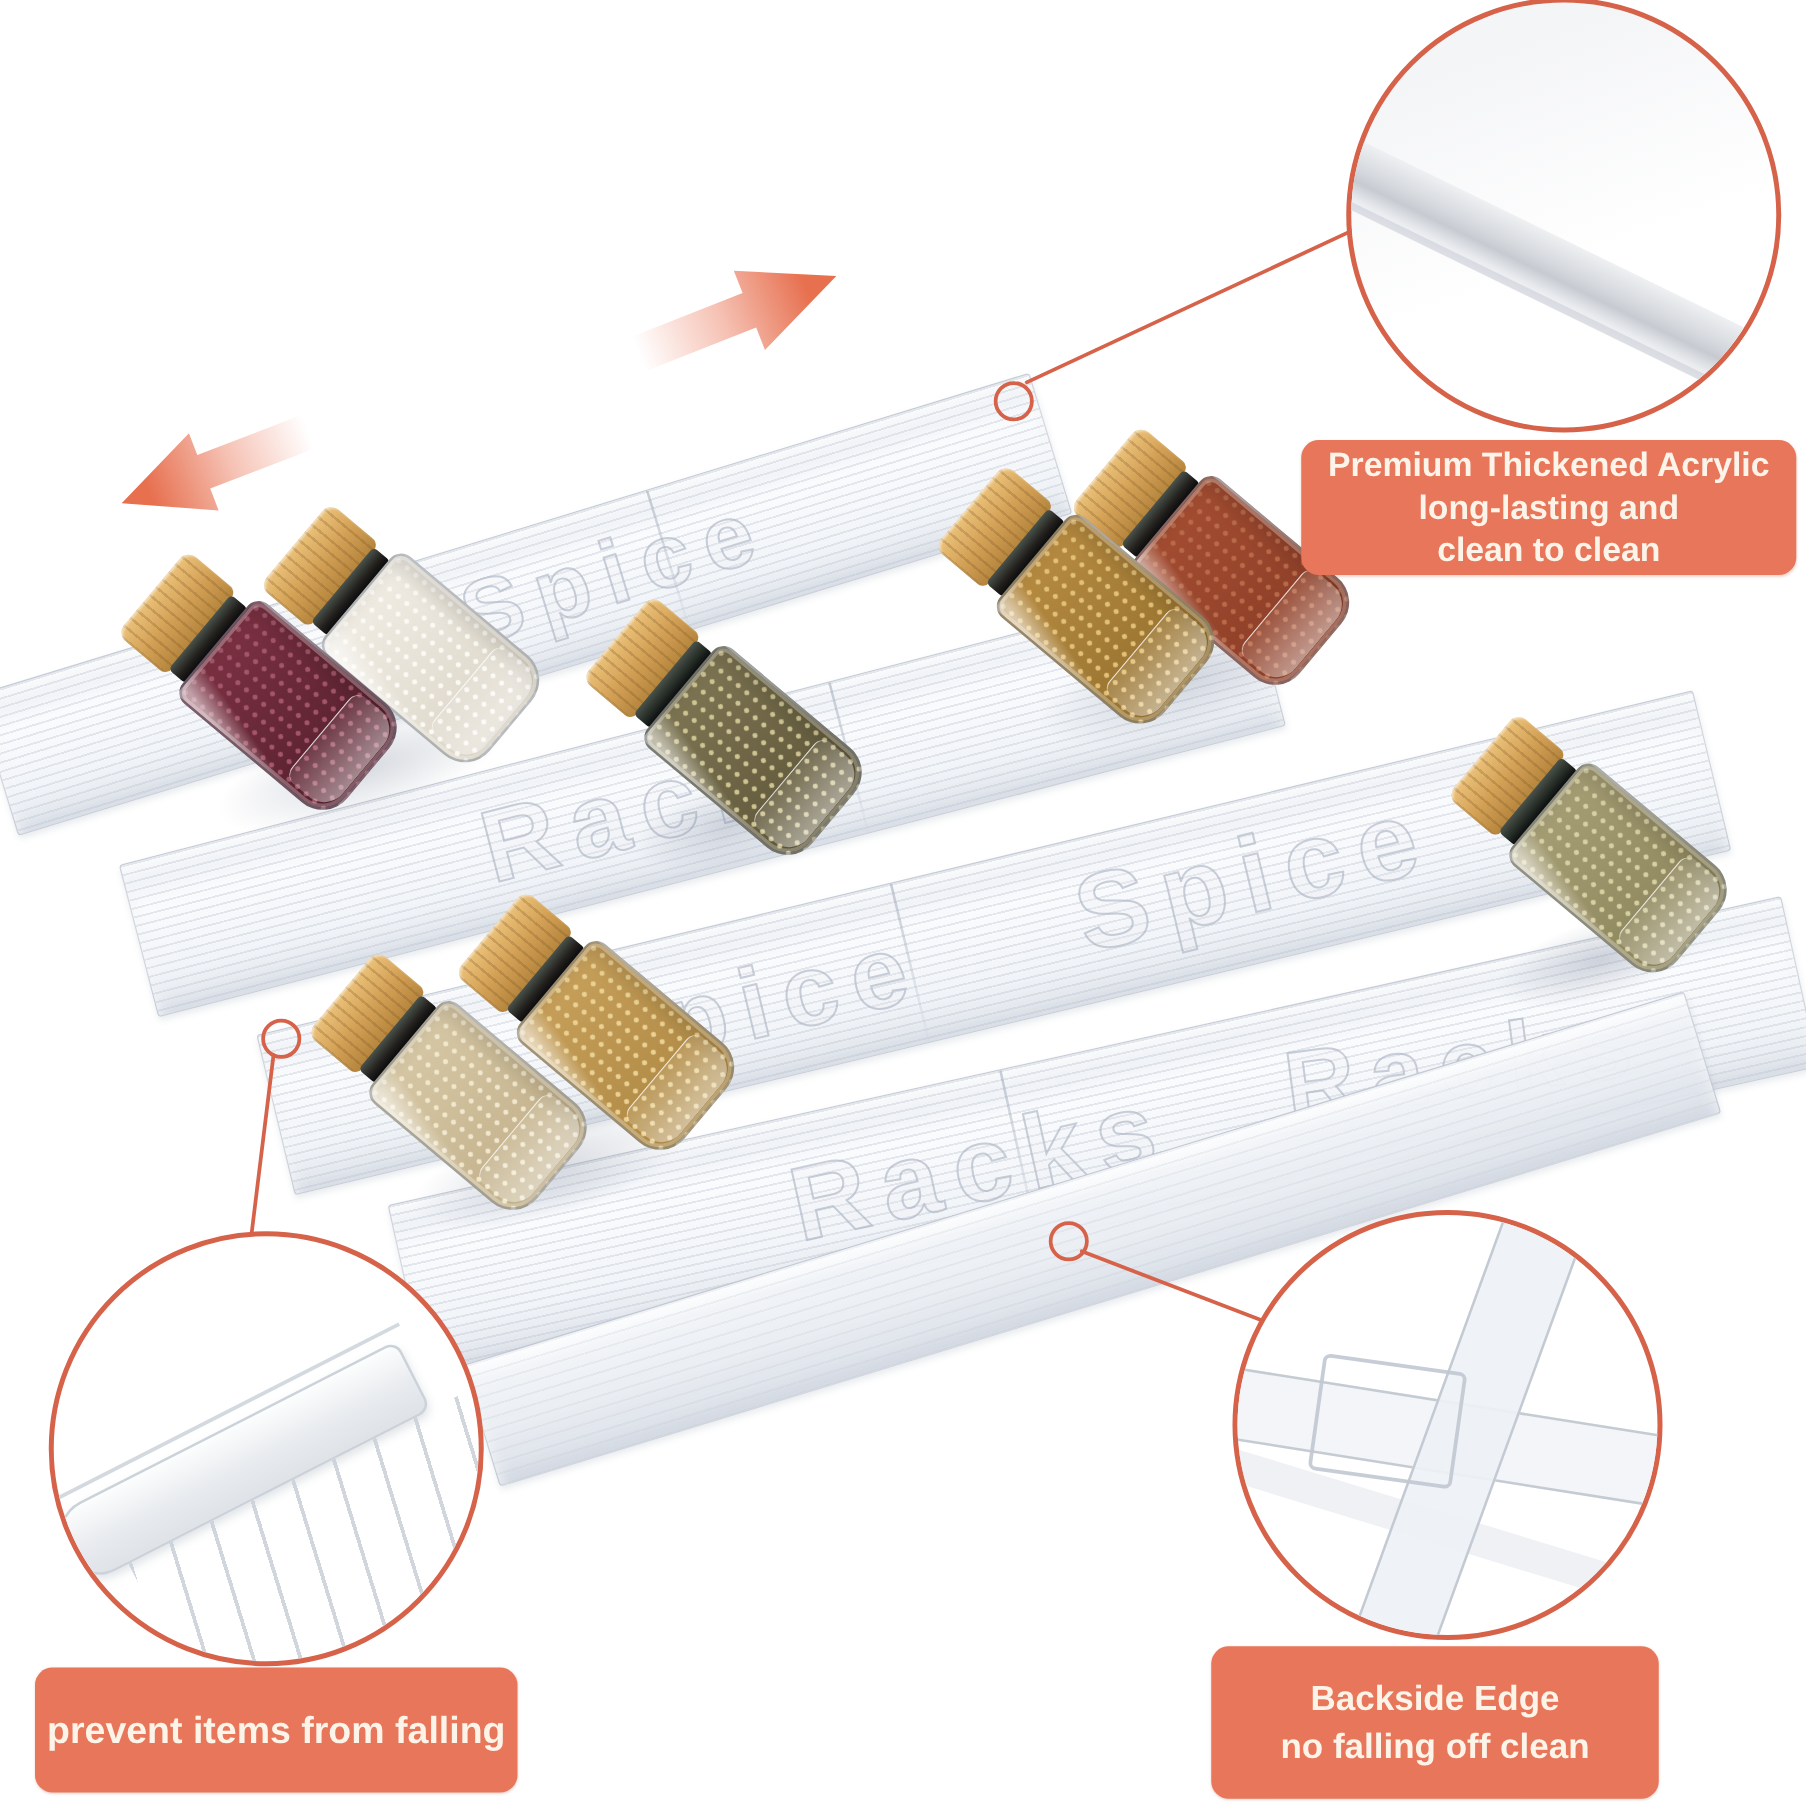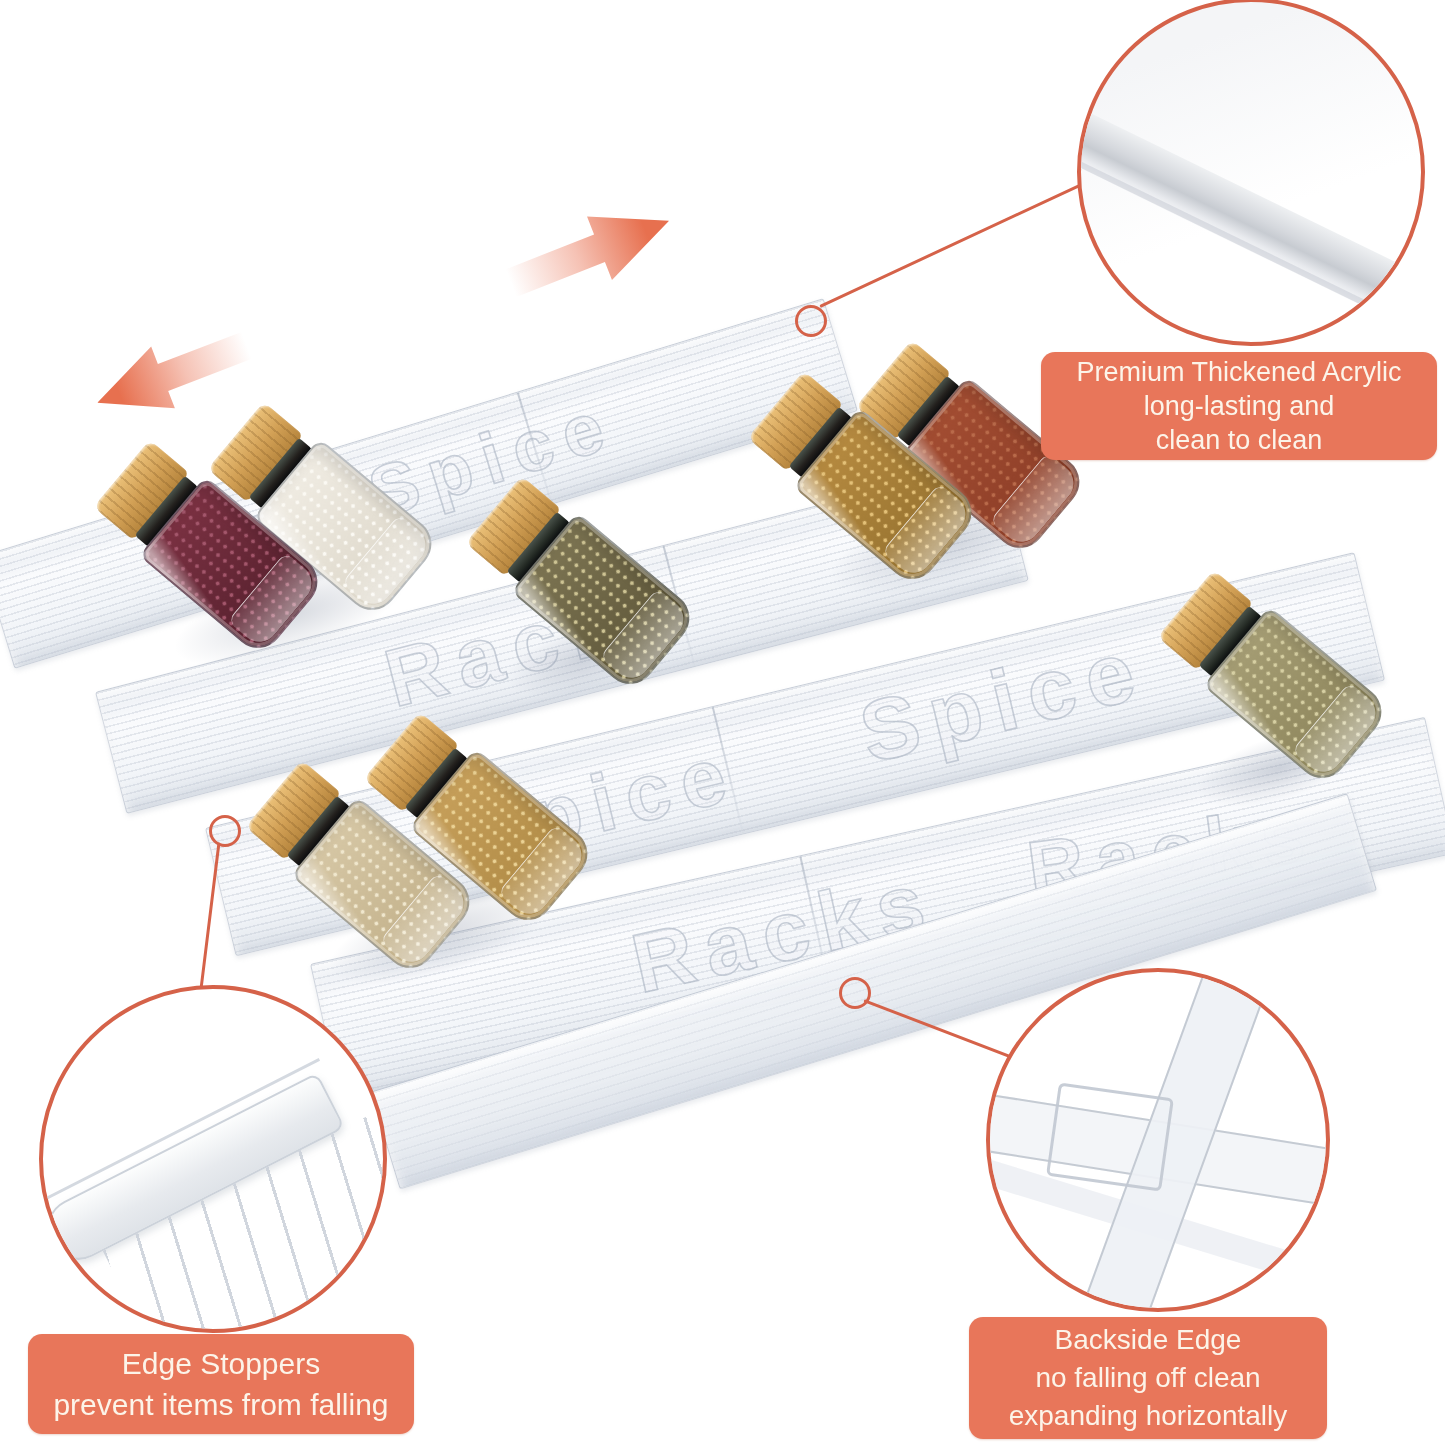--- a/index.html
+++ b/index.html
@@ -113,21 +113,21 @@
     background:rgba(241,243,247,.85);border-top:2px solid rgba(188,195,205,.85);
     border-bottom:2px solid rgba(188,195,205,.85);}
   .c-3 .barH2{position:absolute;left:-30px;top:240px;width:400px;height:26px;transform:rotate(17deg);
     background:rgba(228,232,238,.6);}
   .c-3 .snap-square{position:absolute;left:62px;top:118px;width:110px;height:88px;
     border:3px solid rgba(193,200,210,.9);border-radius:6px;transform:rotate(8deg);background:transparent;}
 
   
   .banner{position:absolute;border-radius:14px;background:#e8765a;z-index:9;
     display:flex;flex-direction:column;justify-content:center;align-items:center;
-    color:#fcf4e9;font-weight:normal;text-align:center;
+    color:#fcf4e9;font-weight:bold;text-align:center;
     box-shadow:0 1px 2px rgba(180,90,60,.25);}
   .banner span{display:block;}
   .b-1{left:1041px;top:352px;width:396px;height:108px;font-size:27px;line-height:34px;}
   .b-2{left:28px;top:1334px;width:386px;height:100px;font-size:30px;line-height:41px;}
   .b-3{left:969px;top:1317px;width:358px;height:122px;font-size:28px;line-height:38px;}
 </style>
 </head>
 <body>
 
 <div class="abs" style="inset:0;">
@@ -228,21 +228,19 @@
     <div class="barV"></div>
     <div class="snap-square"></div>
   </div>
 
   <div class="banner b-1">
     <span>Premium Thickened Acrylic</span>
     <span>long-lasting and</span>
     <span>clean to clean</span>
   </div>
   <div class="banner b-2">
-    <span>Edge Stoppers</span>
     <span>prevent items from falling</span>
   </div>
   <div class="banner b-3">
     <span>Backside Edge</span>
     <span>no falling off clean</span>
-    <span>expanding horizontally</span>
   </div>
 </div>
 
 </body></html>

